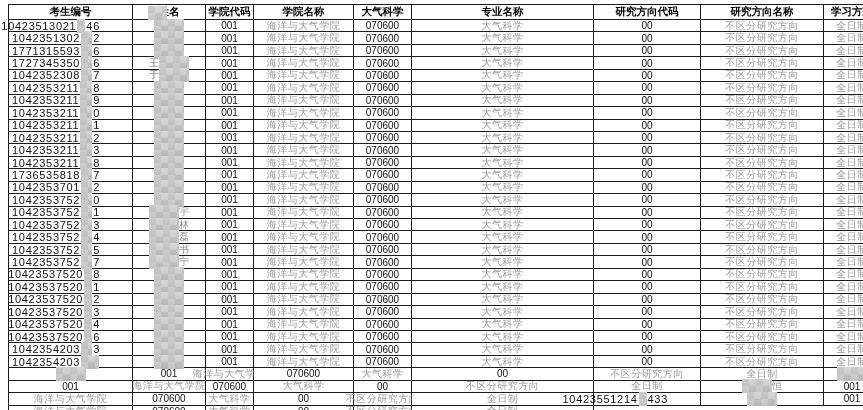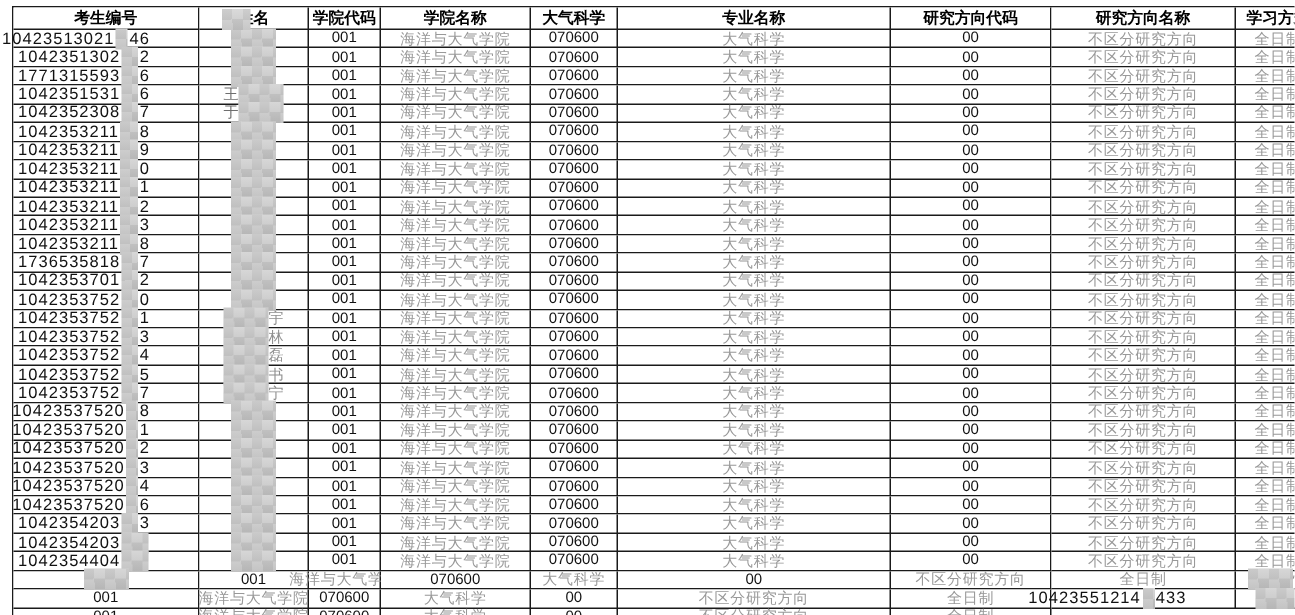--- a/index.html
+++ b/index.html
@@ -96,21 +96,21 @@
       <span class="blur name-blur"></span>
     </div>
     <div class="cell ">001</div>
     <div class="cell cn">海洋与大气学院</div>
     <div class="cell ">070600</div>
     <div class="cell cn">大气科学</div>
     <div class="cell ">00</div>
     <div class="cell cn">不区分研究方向</div>
     <div class="cell cn">全日制</div>
     <div class="cell id-cell">
-      <span>1042351531</span>
+      <span>1727345350</span>
       <span class="blur id-blur"></span>
       <span>6</span>
     </div>
     <div class="cell ">
       <span class="frag frag-dark">王</span>
       <span class="blur name-blur"></span>
     </div>
     <div class="cell ">001</div>
     <div class="cell cn">海洋与大气学院</div>
     <div class="cell ">070600</div>
@@ -477,25 +477,20 @@
     <div class="cell ">
       <span class="blur name-blur"></span>
     </div>
     <div class="cell ">001</div>
     <div class="cell cn">海洋与大气学院</div>
     <div class="cell ">070600</div>
     <div class="cell cn">大气科学</div>
     <div class="cell ">00</div>
     <div class="cell cn">不区分研究方向</div>
     <div class="cell cn">全日制</div>
-    <div class="cell id-cell">
-      <span>1042354404</span>
-      <span class="blur id-blur"></span>
-      <span></span>
-    </div>
     <div class="cell ">
       <span class="blur name-blur"></span>
     </div>
     <div class="cell ">001</div>
     <div class="cell cn">海洋与大气学院</div>
     <div class="cell ">070600</div>
     <div class="cell cn">大气科学</div>
     <div class="cell ">00</div>
     <div class="cell cn">不区分研究方向</div>
     <div class="cell cn">全日制</div>

